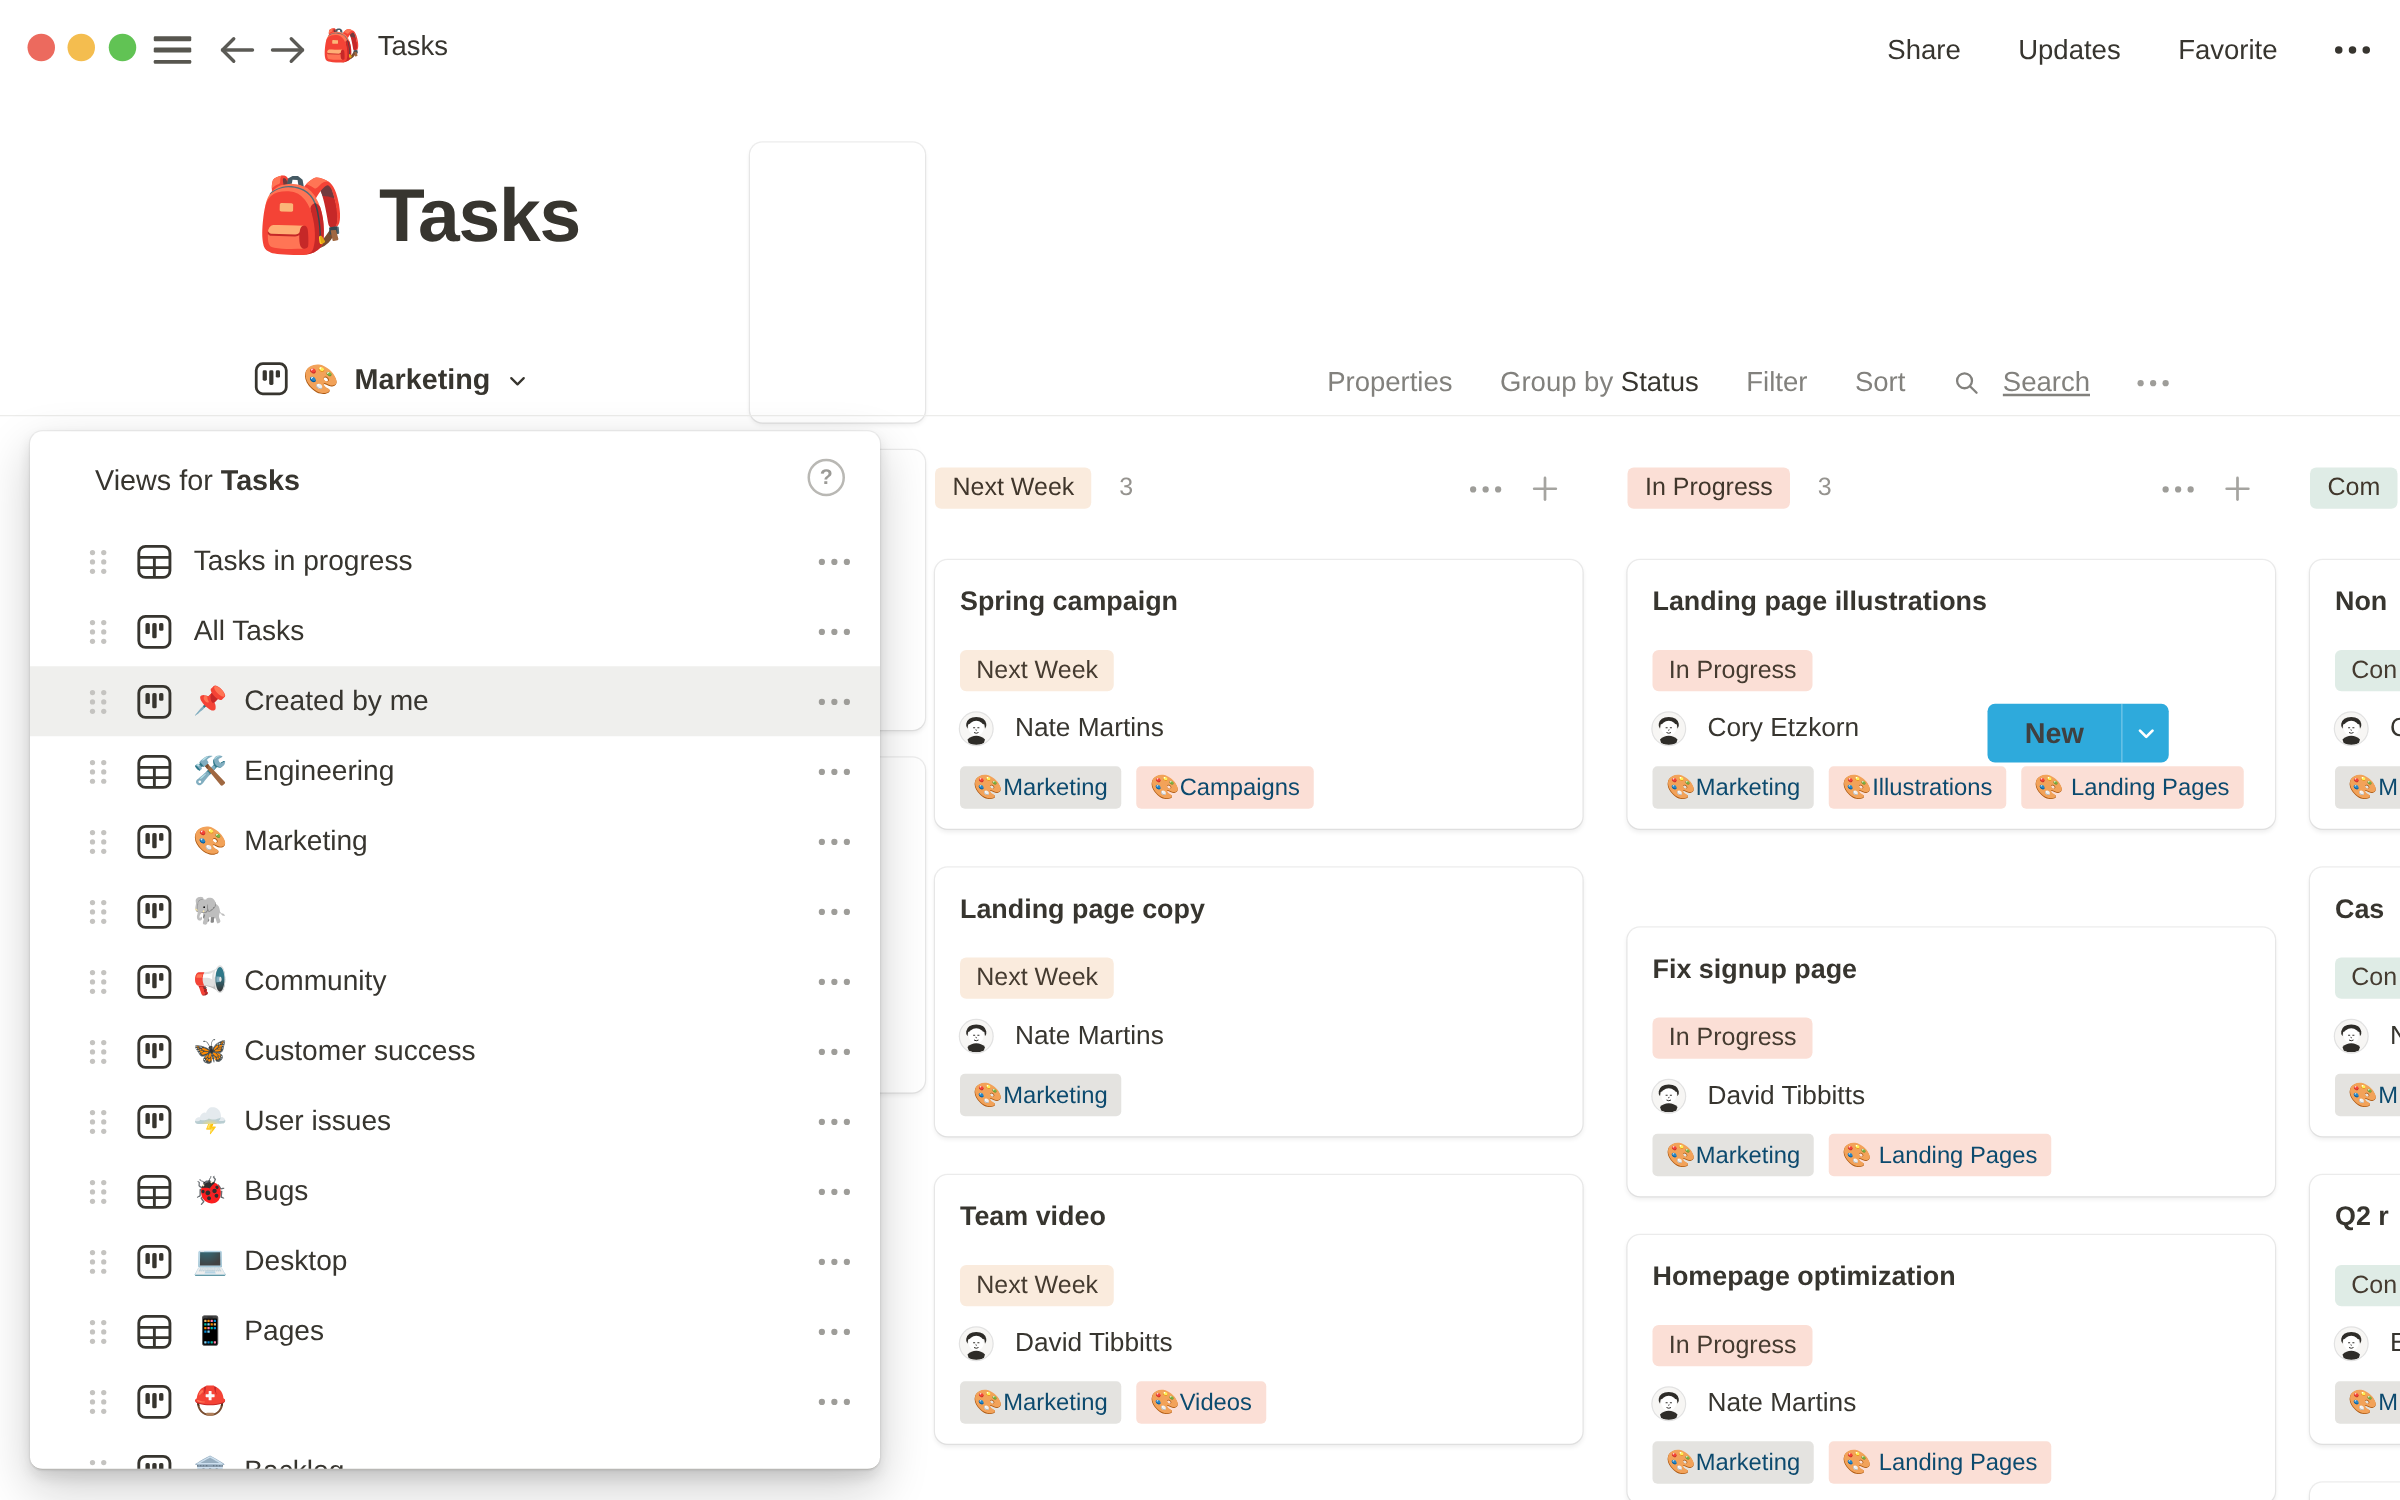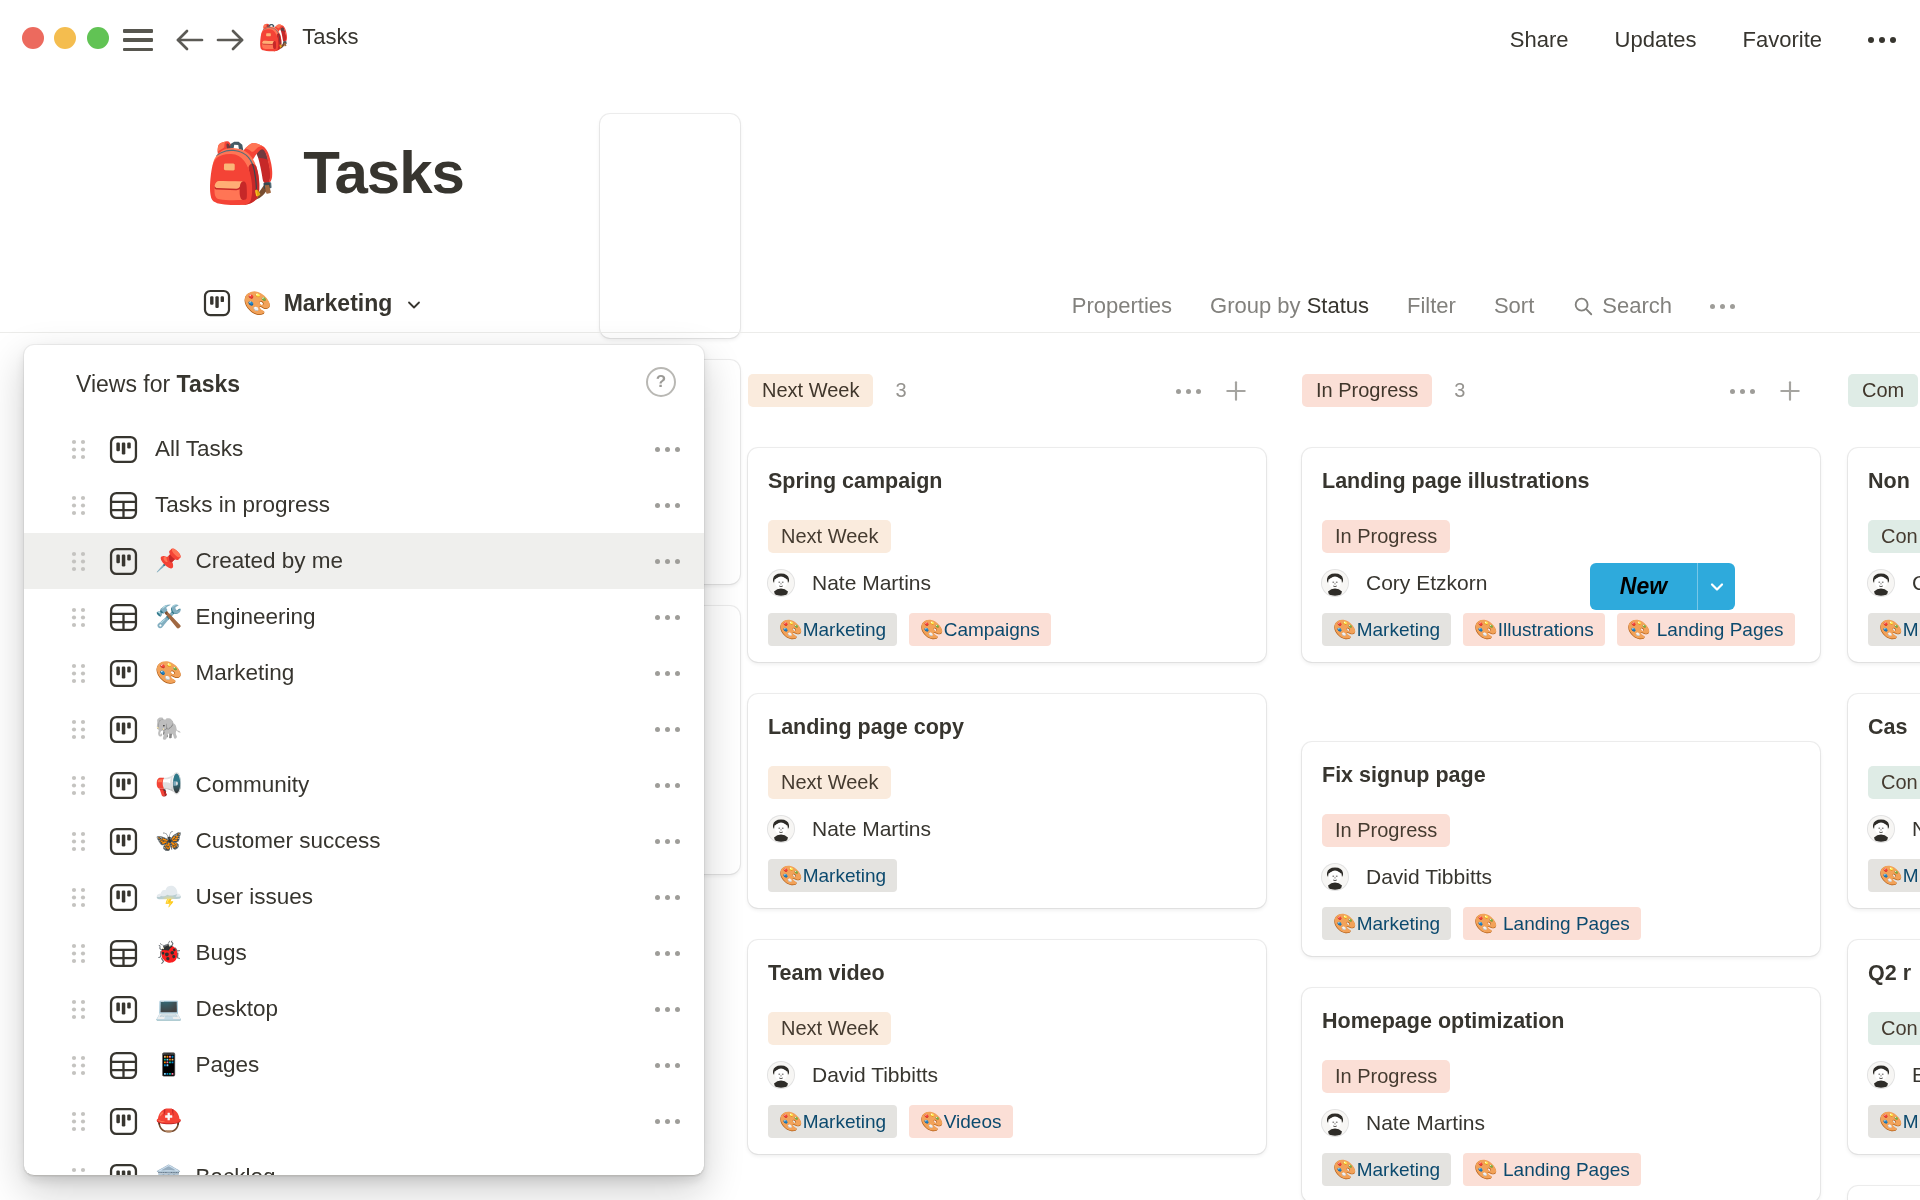--- a/index.html
+++ b/index.html
@@ -34,24 +34,24 @@
   
   .toolbar { position:absolute; left:0; top:280px; width:1920px; height:53px; border-bottom:1px solid #ECECEA; z-index:5; }
   .view-switch { position:absolute; left:203px; top:9px; display:flex; align-items:center; gap:12px; cursor:pointer; }
   .view-switch .vicon { width:28px; height:28px; color:#37352F; }
   .view-switch .emoji { font-size:23px; line-height:1; }
   .view-switch .vlabel { font-size:23px; font-weight:700; color:#37352F; }
   .view-switch .chev { width:16px; height:16px; color:#37352F; margin-left:2px; margin-top:4px; }
   .tool-right { position:absolute; right:185px; top:0; height:52px; display:flex; align-items:center; gap:38px; }
   .tool-item { font-size:22px; color:#82817D; cursor:pointer; white-space:nowrap; }
   .tool-item b { color:#37352F; font-weight:400; }
-  .search-item { display:flex; align-items:center; gap:8px; }
+  .search-item { display:flex; align-items:center; gap:18px;text-decoration:underline; }
   .search-item svg { width:22px; height:22px; color:#82817D; }
   .newwrap { position:absolute; left:1590px; top:283px; width:145px; height:47px; border-radius:6px; overflow:hidden; display:flex; }
-  .new-main { flex:1; display:flex; align-items:center; justify-content:center; font-size:23px; font-weight:700; color:#000000;font-style:italic; }
+  .new-main { flex:1; display:flex; align-items:center; justify-content:center; font-size:23px; font-weight:700; color:#404040; }
   .new-split { width:38px; display:flex; align-items:center; justify-content:center; border-left:1px solid rgba(255,255,255,0.35); color:#fff; }
   .new-split svg { width:16px; height:16px; }
 
   
   .board { position:absolute; left:0; top:334px; width:1741px; height:866px; z-index:1; }
   .col-header { position:absolute; display:flex; align-items:center; }
   .col-badge { display:inline-block; padding:5px 14px; border-radius:5px; font-size:20px; color:#40362B; white-space:nowrap; }
   .col-count { font-size:20px; color:#95938F; margin-left:22px; }
   .col-icons { position:absolute; display:flex; align-items:center; gap:22px; }
   .plus { width:26px; height:26px; color:#A5A4A0; }
@@ -398,55 +398,55 @@
     <div class="views-list" id="viewslist">
         <div class="view-row">
           <svg class="drag-handle" viewBox="0 0 17 23" fill="currentColor">
             <circle cx="4" cy="4" r="2.1"></circle>
             <circle cx="13" cy="4" r="2.1"></circle>
             <circle cx="4" cy="11.5" r="2.1"></circle>
             <circle cx="13" cy="11.5" r="2.1"></circle>
             <circle cx="4" cy="19" r="2.1"></circle>
             <circle cx="13" cy="19" r="2.1"></circle>
           </svg>
-          <svg class="view-type-icon" viewBox="0 0 24 24" fill="none">
-            <rect x="1.7" y="1.7" width="20.6" height="20.6" rx="4.5" stroke="currentColor" stroke-width="1.9"></rect>
-            <rect x="6.1" y="6.2" width="2.9" height="7.2" rx="1" fill="currentColor"></rect>
-            <rect x="10.6" y="6.2" width="2.9" height="10" rx="1" fill="currentColor"></rect>
-            <rect x="15.1" y="6.2" width="2.9" height="5" rx="1" fill="currentColor"></rect>
-          </svg>
-          <span class="vr-label">All Tasks</span>
-          <span class="dots gray">
-            <i></i>
-            <i></i>
-            <i></i>
-          </span>
-        </div>
-        <div class="view-row">
-          <svg class="drag-handle" viewBox="0 0 17 23" fill="currentColor">
-            <circle cx="4" cy="4" r="2.1"></circle>
-            <circle cx="13" cy="4" r="2.1"></circle>
-            <circle cx="4" cy="11.5" r="2.1"></circle>
-            <circle cx="13" cy="11.5" r="2.1"></circle>
-            <circle cx="4" cy="19" r="2.1"></circle>
-            <circle cx="13" cy="19" r="2.1"></circle>
-          </svg>
           <svg class="view-type-icon" viewBox="0 0 24 24" fill="none" stroke="currentColor" stroke-width="1.9">
             <rect x="1.7" y="1.7" width="20.6" height="20.6" rx="4.5"></rect>
             <path d="M1.7 9h20.6"></path>
             <path d="M1.7 15.8h20.6"></path>
             <path d="M12 9v13.3"></path>
           </svg>
           <span class="vr-label">Tasks in progress</span>
           <span class="dots gray">
             <i></i>
             <i></i>
             <i></i>
           </span>
         </div>
+        <div class="view-row">
+          <svg class="drag-handle" viewBox="0 0 17 23" fill="currentColor">
+            <circle cx="4" cy="4" r="2.1"></circle>
+            <circle cx="13" cy="4" r="2.1"></circle>
+            <circle cx="4" cy="11.5" r="2.1"></circle>
+            <circle cx="13" cy="11.5" r="2.1"></circle>
+            <circle cx="4" cy="19" r="2.1"></circle>
+            <circle cx="13" cy="19" r="2.1"></circle>
+          </svg>
+          <svg class="view-type-icon" viewBox="0 0 24 24" fill="none">
+            <rect x="1.7" y="1.7" width="20.6" height="20.6" rx="4.5" stroke="currentColor" stroke-width="1.9"></rect>
+            <rect x="6.1" y="6.2" width="2.9" height="7.2" rx="1" fill="currentColor"></rect>
+            <rect x="10.6" y="6.2" width="2.9" height="10" rx="1" fill="currentColor"></rect>
+            <rect x="15.1" y="6.2" width="2.9" height="5" rx="1" fill="currentColor"></rect>
+          </svg>
+          <span class="vr-label">All Tasks</span>
+          <span class="dots gray">
+            <i></i>
+            <i></i>
+            <i></i>
+          </span>
+        </div>
         <div class="view-row selected">
           <svg class="drag-handle" viewBox="0 0 17 23" fill="currentColor">
             <circle cx="4" cy="4" r="2.1"></circle>
             <circle cx="13" cy="4" r="2.1"></circle>
             <circle cx="4" cy="11.5" r="2.1"></circle>
             <circle cx="13" cy="11.5" r="2.1"></circle>
             <circle cx="4" cy="19" r="2.1"></circle>
             <circle cx="13" cy="19" r="2.1"></circle>
           </svg>
           <svg class="view-type-icon" viewBox="0 0 24 24" fill="none">

